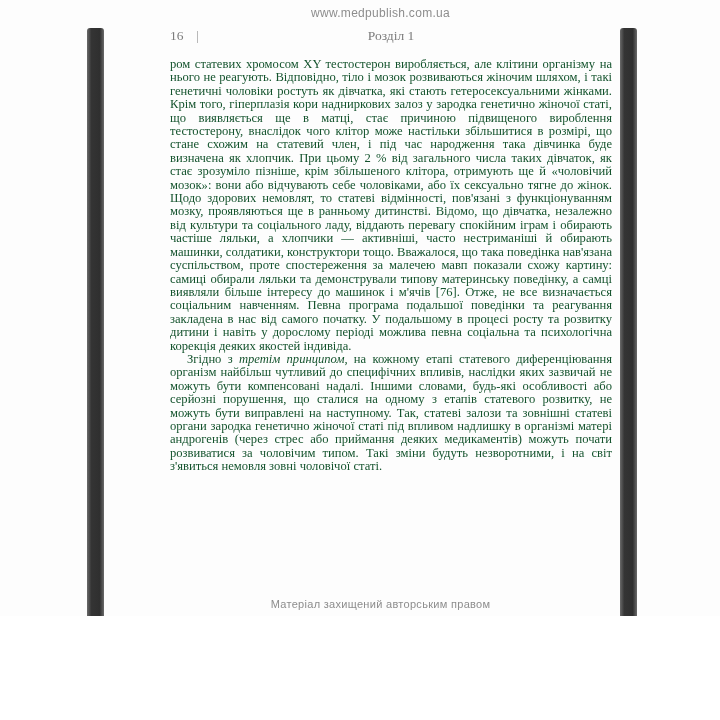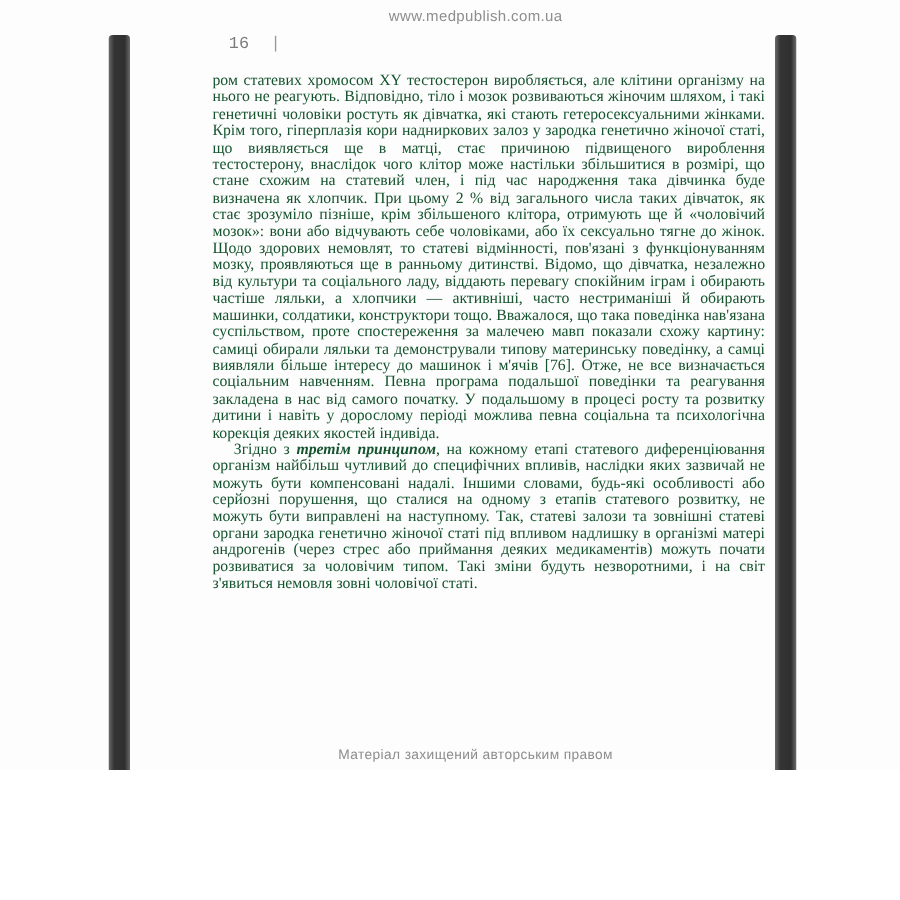--- a/index.html
+++ b/index.html
@@ -44,23 +44,22 @@
     width: 442px;
   }
   .page-header {
     position: relative;
     height: 22px;
     color: #7c7c7c;
     font-size: 13.5px;
   }
   .page-number {
     position: absolute;
-    left: 13px;
+    left: 0;
     top: 0;
-    font-family: Liberation Mono, monospace;
   }
   .page-number .bar {
     display: inline-block;
     margin-left: 9px;
     color: #9a9a9a;
   }
   .chapter-title {
     position: absolute;
     left: 0;
     width: 100%;
@@ -75,41 +74,41 @@
     text-align: justify;
   }
   .text-block p {
     margin: 0;
   }
   .text-block p.indent {
     text-indent: 17px;
   }
   .text-block em {
     font-style: italic;
-    font-weight: bold;
   }
 </style>
 </head>
 <body>
 
 <div class="page-scan">
 
   <div class="watermark watermark-top">www.medpublish.com.ua</div>
 
   <div class="scan-shadow scan-shadow-left"></div>
 
   <div class="scan-shadow scan-shadow-right"></div>
 
   <div class="page-content">
 
     <div class="page-header">
       <span class="page-number">
         <span>16</span>
         <span class="bar">|</span>
       </span>
+      <span class="chapter-title">Розділ 1</span>
     </div>
 
     <div class="text-block">
         <p class=""><span>ром статевих хромосом XY тестостерон виробляється, але клітини організму на нього не реагують. Відповідно, тіло і мозок розвиваються жіночим шляхом, і такі генетичні чоловіки ростуть як дівчатка, які стають гетеросексуальними жінками. Крім того, гіперплазія кори надниркових залоз у зародка генетично жіночої статі, що виявляється ще в матці, стає причиною підвищеного вироблення тестостерону, внаслідок чого клітор може настільки збільшитися в розмірі, що стане схожим на статевий член, і під час народження така дівчинка буде визначена як хлопчик. При цьому 2 % від загального числа таких дівчаток, як стає зрозуміло пізніше, крім збільшеного клітора, отримують ще й «чоловічий мозок»: вони або відчувають себе чоловіками, або їх сексуально тягне до жінок. Щодо здорових немовлят, то статеві відмінності, пов'язані з функціонуванням мозку, проявляються ще в ранньому дитинстві. Відомо, що дівчатка, незалежно від культури та соціального ладу, віддають перевагу спокійним іграм і обирають частіше ляльки, а хлопчики — активніші, часто нестриманіші й обирають машинки, солдатики, конструктори тощо. Вважалося, що така поведінка нав'язана суспільством, проте спостереження за малечею мавп показали схожу картину: самиці обирали ляльки та демонстрували типову материнську поведінку, а самці виявляли більше інтересу до машинок і м'ячів [76]. Отже, не все визначається соціальним навченням. Певна програма подальшої поведінки та реагування закладена в нас від самого початку. У подальшому в процесі росту та розвитку дитини і навіть у дорослому періоді можлива певна соціальна та психологічна корекція деяких якостей індивіда.</span></p>
         <p class="indent"><span>Згідно з </span><em>третім принципом</em><span>, на кожному етапі статевого диференціювання організм найбільш чутливий до специфічних впливів, наслідки яких зазвичай не можуть бути компенсовані надалі. Іншими словами, будь-які особливості або серйозні порушення, що сталися на одному з етапів статевого розвитку, не можуть бути виправлені на наступному. Так, статеві залози та зовнішні статеві органи зародка генетично жіночої статі під впливом надлишку в організмі матері андрогенів (через стрес або приймання деяких медикаментів) можуть почати розвиватися за чоловічим типом. Такі зміни будуть незворотними, і на світ з'явиться немовля зовні чоловічої статі.</span></p>
       </div>
 
   </div>
 
   <div class="watermark watermark-bottom">Матеріал захищений авторським правом</div>

